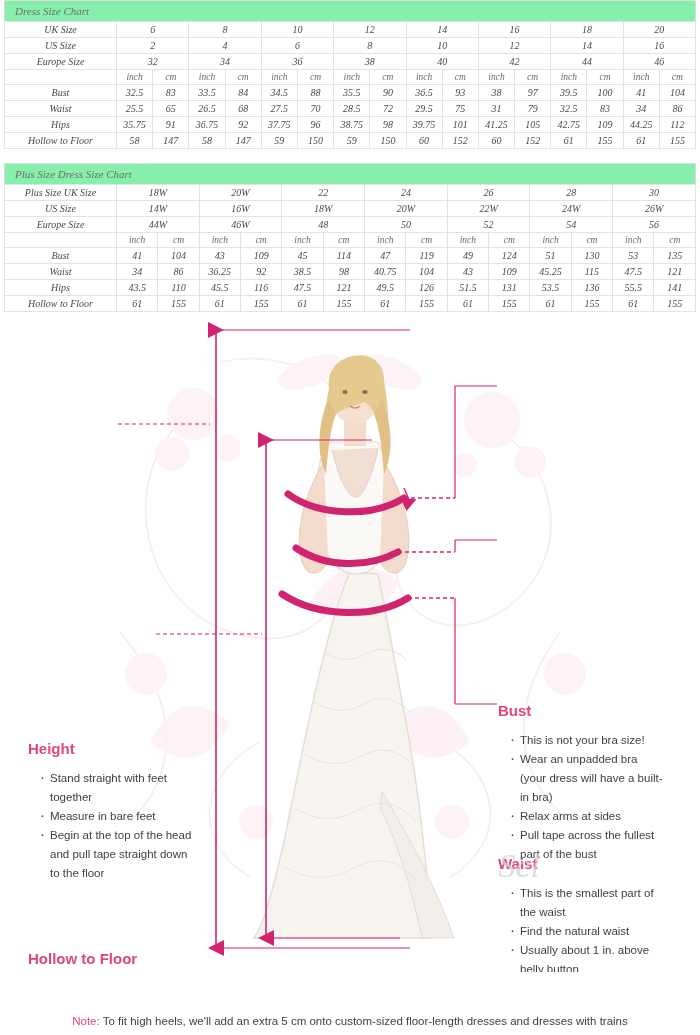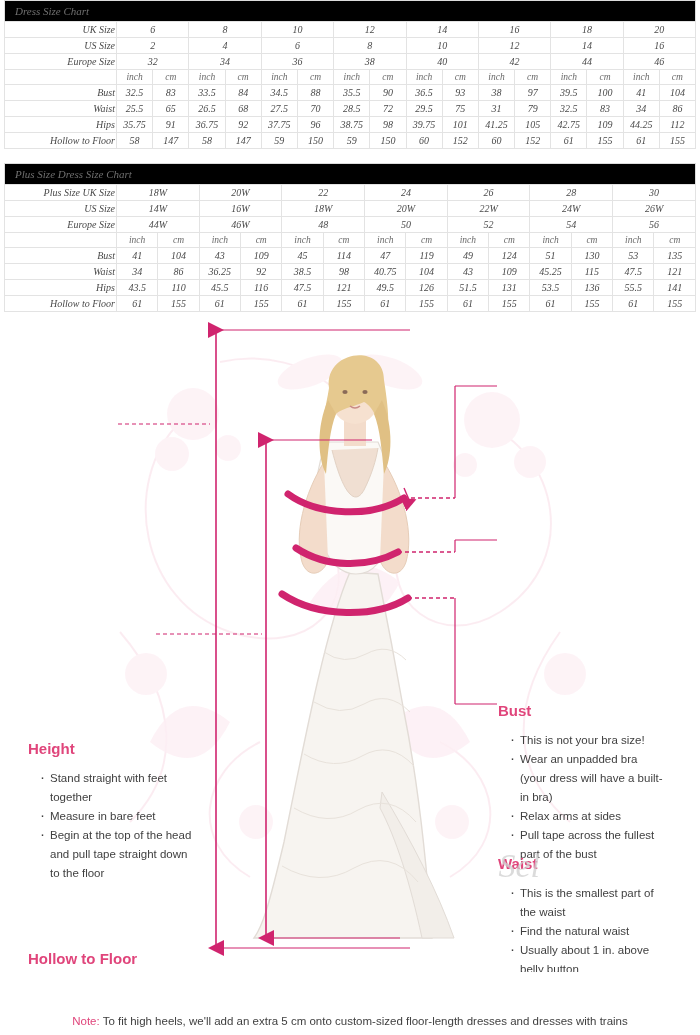--- a/index.html
+++ b/index.html
@@ -9,21 +9,21 @@
     background: #ffffff;
     font-family: "Liberation Serif", serif;
     color: #3a3a3a;
     overflow: hidden;
   }
   .page { position: relative; width: 700px; height: 1035px; }
 
   
   .chart-block { padding: 0 4px; }
   .chart-title {
-    background: #000000;
+    background: #86efac;
     color: #6f6f6f;
     font-size: 11px;
     font-style: italic;
     padding: 4px 10px;
     border: 1px solid #dcdcdc;
     border-bottom: none;
   }
   table.size-table {
     width: 100%;
     border-collapse: collapse;
@@ -34,21 +34,21 @@
   table.size-table td, table.size-table th {
     border: 1px solid #e3e3e3;
     text-align: center;
     padding: 2px 1px;
     font-weight: normal;
     color: #4a4a4a;
     white-space: nowrap;
   }
   table.size-table td.rowlabel, table.size-table th.rowlabel {
     width: 112px;
-    text-align: right;
+    text-align: center;
     font-style: italic;
     color: #4a4a4a;
   }
   .pink-label { color: #e0457b; font-style: italic; }
   tr.unit-row td { font-size: 9.5px; color: #6a6a6a; margin-left: 11px; }
 
   .spacer-sm { height: 14px; }
 
   
   .illus {

